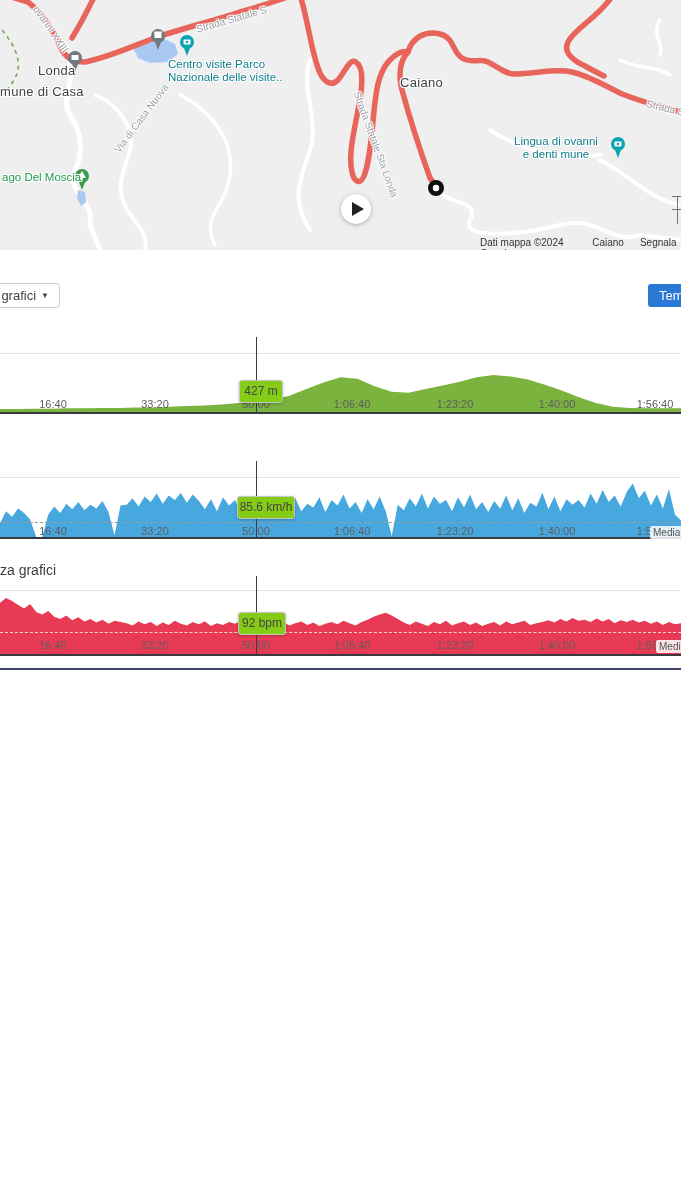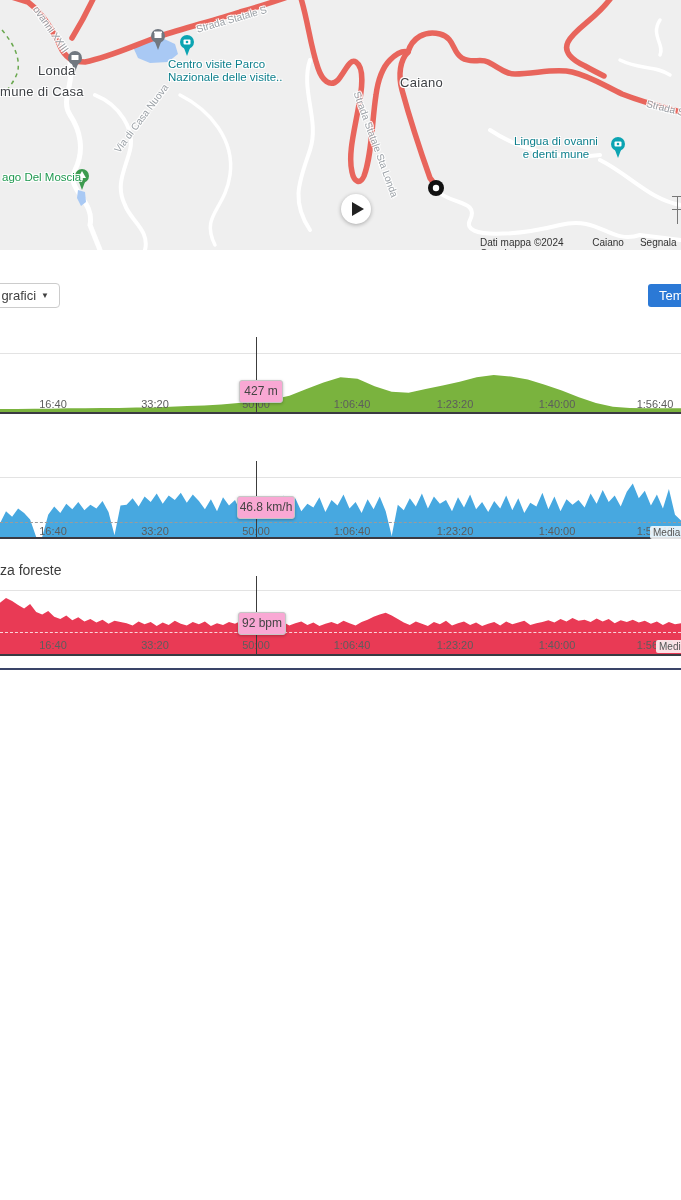--- a/index.html
+++ b/index.html
@@ -34,21 +34,21 @@
     background:#2b79d6; color:#fff; border:none; border-radius:3px; font-size:13px;
     text-align:left; padding-left:11px; line-height:23px; cursor:pointer; }
 
   
   .chart-top-border { position:absolute; left:0; width:681px; height:1px; background:#e3e3e3; }
   .chart-canvas { position:absolute; left:0; width:681px; overflow:hidden; }
   .axis-line { position:absolute; left:0; width:681px; height:2px; background:#3a3a42; }
   .ticks-row { position:absolute; left:0; width:681px; height:14px; pointer-events:none; }
   .tick { position:absolute; transform:translateX(-50%); font-size:11px; color:#5d5d5d; white-space:nowrap; }
   .crosshair { position:absolute; width:1px; background:#3c3c3c; }
-  .tooltip { position:absolute; background:#f9a8d4; border:1px solid #c6c6c6; border-radius:3px;
+  .tooltip { position:absolute; background:#84cc16; border:1px solid #c6c6c6; border-radius:3px;
     box-shadow:0 1px 3px rgba(0,0,0,.25); font-size:12px; color:#444; text-align:center;
     line-height:21px; height:23px; z-index:5; }
   .media-line { position:absolute; left:0; width:681px; height:0; }
   .media-pill { position:absolute; font-size:10px; color:#555; background:rgba(255,255,255,.85);
     border-radius:2px; padding:0 3px; line-height:13px; z-index:4; white-space:nowrap; }
   .hr-heading { position:absolute; left:0; top:562px; font-size:14px; color:#3c3c3c; }
   .section-divider { position:absolute; left:0; top:668px; width:681px; height:2px; background:#3a4468; }
 </style>
 </head>
 <body>
@@ -186,23 +186,23 @@
       <span class="tick" style="left: 53px;">16:40</span>
       <span class="tick" style="left: 155px;">33:20</span>
       <span class="tick" style="left: 256px;">50:00</span>
       <span class="tick" style="left: 352px;">1:06:40</span>
       <span class="tick" style="left: 455px;">1:23:20</span>
       <span class="tick" style="left: 557px;">1:40:00</span>
       <span class="tick" style="left: 655px;">1:56:40</span>
     </div>
   <div class="media-pill" style="left:650px; top:526px;">Media</div>
   <div class="crosshair" style="left:256px; top:461px; height:77px;"></div>
-  <div class="tooltip" style="left:237px; top:496px; width:58px;">46.8 km/h</div>
-
-  <div class="hr-heading">za foreste</div>
+  <div class="tooltip" style="left:237px; top:496px; width:58px;">85.6 km/h</div>
+
+  <div class="hr-heading">za grafici</div>
   <div class="chart-top-border" style="top:590px;"></div>
   <div class="chart-canvas" style="top:590px; height:64px;"><svg width="681" height="64">
         <polygon points="0,64 0.0,12.8 6.0,8.1 12.1,11.1 18.1,15.1 24.1,18.6 30.1,14.0 36.2,22.1 42.2,24.4 48.2,20.9 54.2,26.8 60.3,29.1 66.3,25.6 72.3,30.3 78.3,27.3 84.4,31.4 90.4,29.1 96.4,32.6 102.5,29.7 108.5,33.7 114.5,30.8 120.5,32.0 126.6,33.2 132.6,35.5 138.6,31.4 144.6,34.3 150.7,32.0 156.7,36.1 162.7,32.6 168.7,34.9 174.8,30.8 180.8,33.7 186.8,35.5 192.8,32.0 198.9,34.3 204.9,31.4 210.9,36.1 217.0,33.2 223.0,34.9 229.0,32.0 235.0,33.7 241.1,30.8 247.1,35.5 253.1,32.6 259.1,34.3 265.2,31.4 271.2,34.9 277.2,33.7 283.2,32.0 289.3,35.5 295.3,33.2 301.3,31.4 307.4,34.9 313.4,32.6 319.4,36.1 325.4,33.7 331.5,32.0 337.5,34.3 343.5,30.8 349.5,33.2 355.6,35.5 361.6,32.0 367.6,29.7 373.6,26.8 379.7,24.4 385.7,22.7 391.7,25.6 397.8,29.1 403.8,32.6 409.8,34.9 415.8,31.4 421.9,33.7 427.9,36.1 433.9,32.0 439.9,34.3 446.0,30.8 452.0,35.5 458.0,33.2 464.0,31.4 470.1,34.9 476.1,32.6 482.1,36.1 488.2,33.7 494.2,32.0 500.2,35.5 506.2,31.4 512.3,34.3 518.3,32.6 524.3,30.8 530.3,34.9 536.4,33.2 542.4,32.0 548.4,30.3 554.4,32.6 560.5,29.1 566.5,31.4 572.5,27.9 578.5,30.8 584.6,29.7 590.6,32.0 596.6,28.5 602.7,31.4 608.7,29.1 614.7,33.2 620.7,30.3 626.8,32.0 632.8,29.7 638.8,32.6 644.8,30.8 650.9,33.7 656.9,31.4 662.9,34.9 668.9,32.0 675.0,34.3 681.0,33.2 681,64" fill="#e93a55"></polygon>
       </svg></div>
   <div class="axis-line" style="top:654px;"></div>
   <div class="media-line" style="top:632px; border-top:1px dashed rgba(255,255,255,.78);"></div>
   <div class="ticks-row" style="top:639px;">
       <span class="tick" style="left: 53px;">16:40</span>
       <span class="tick" style="left: 155px;">33:20</span>
       <span class="tick" style="left: 256px;">50:00</span>

